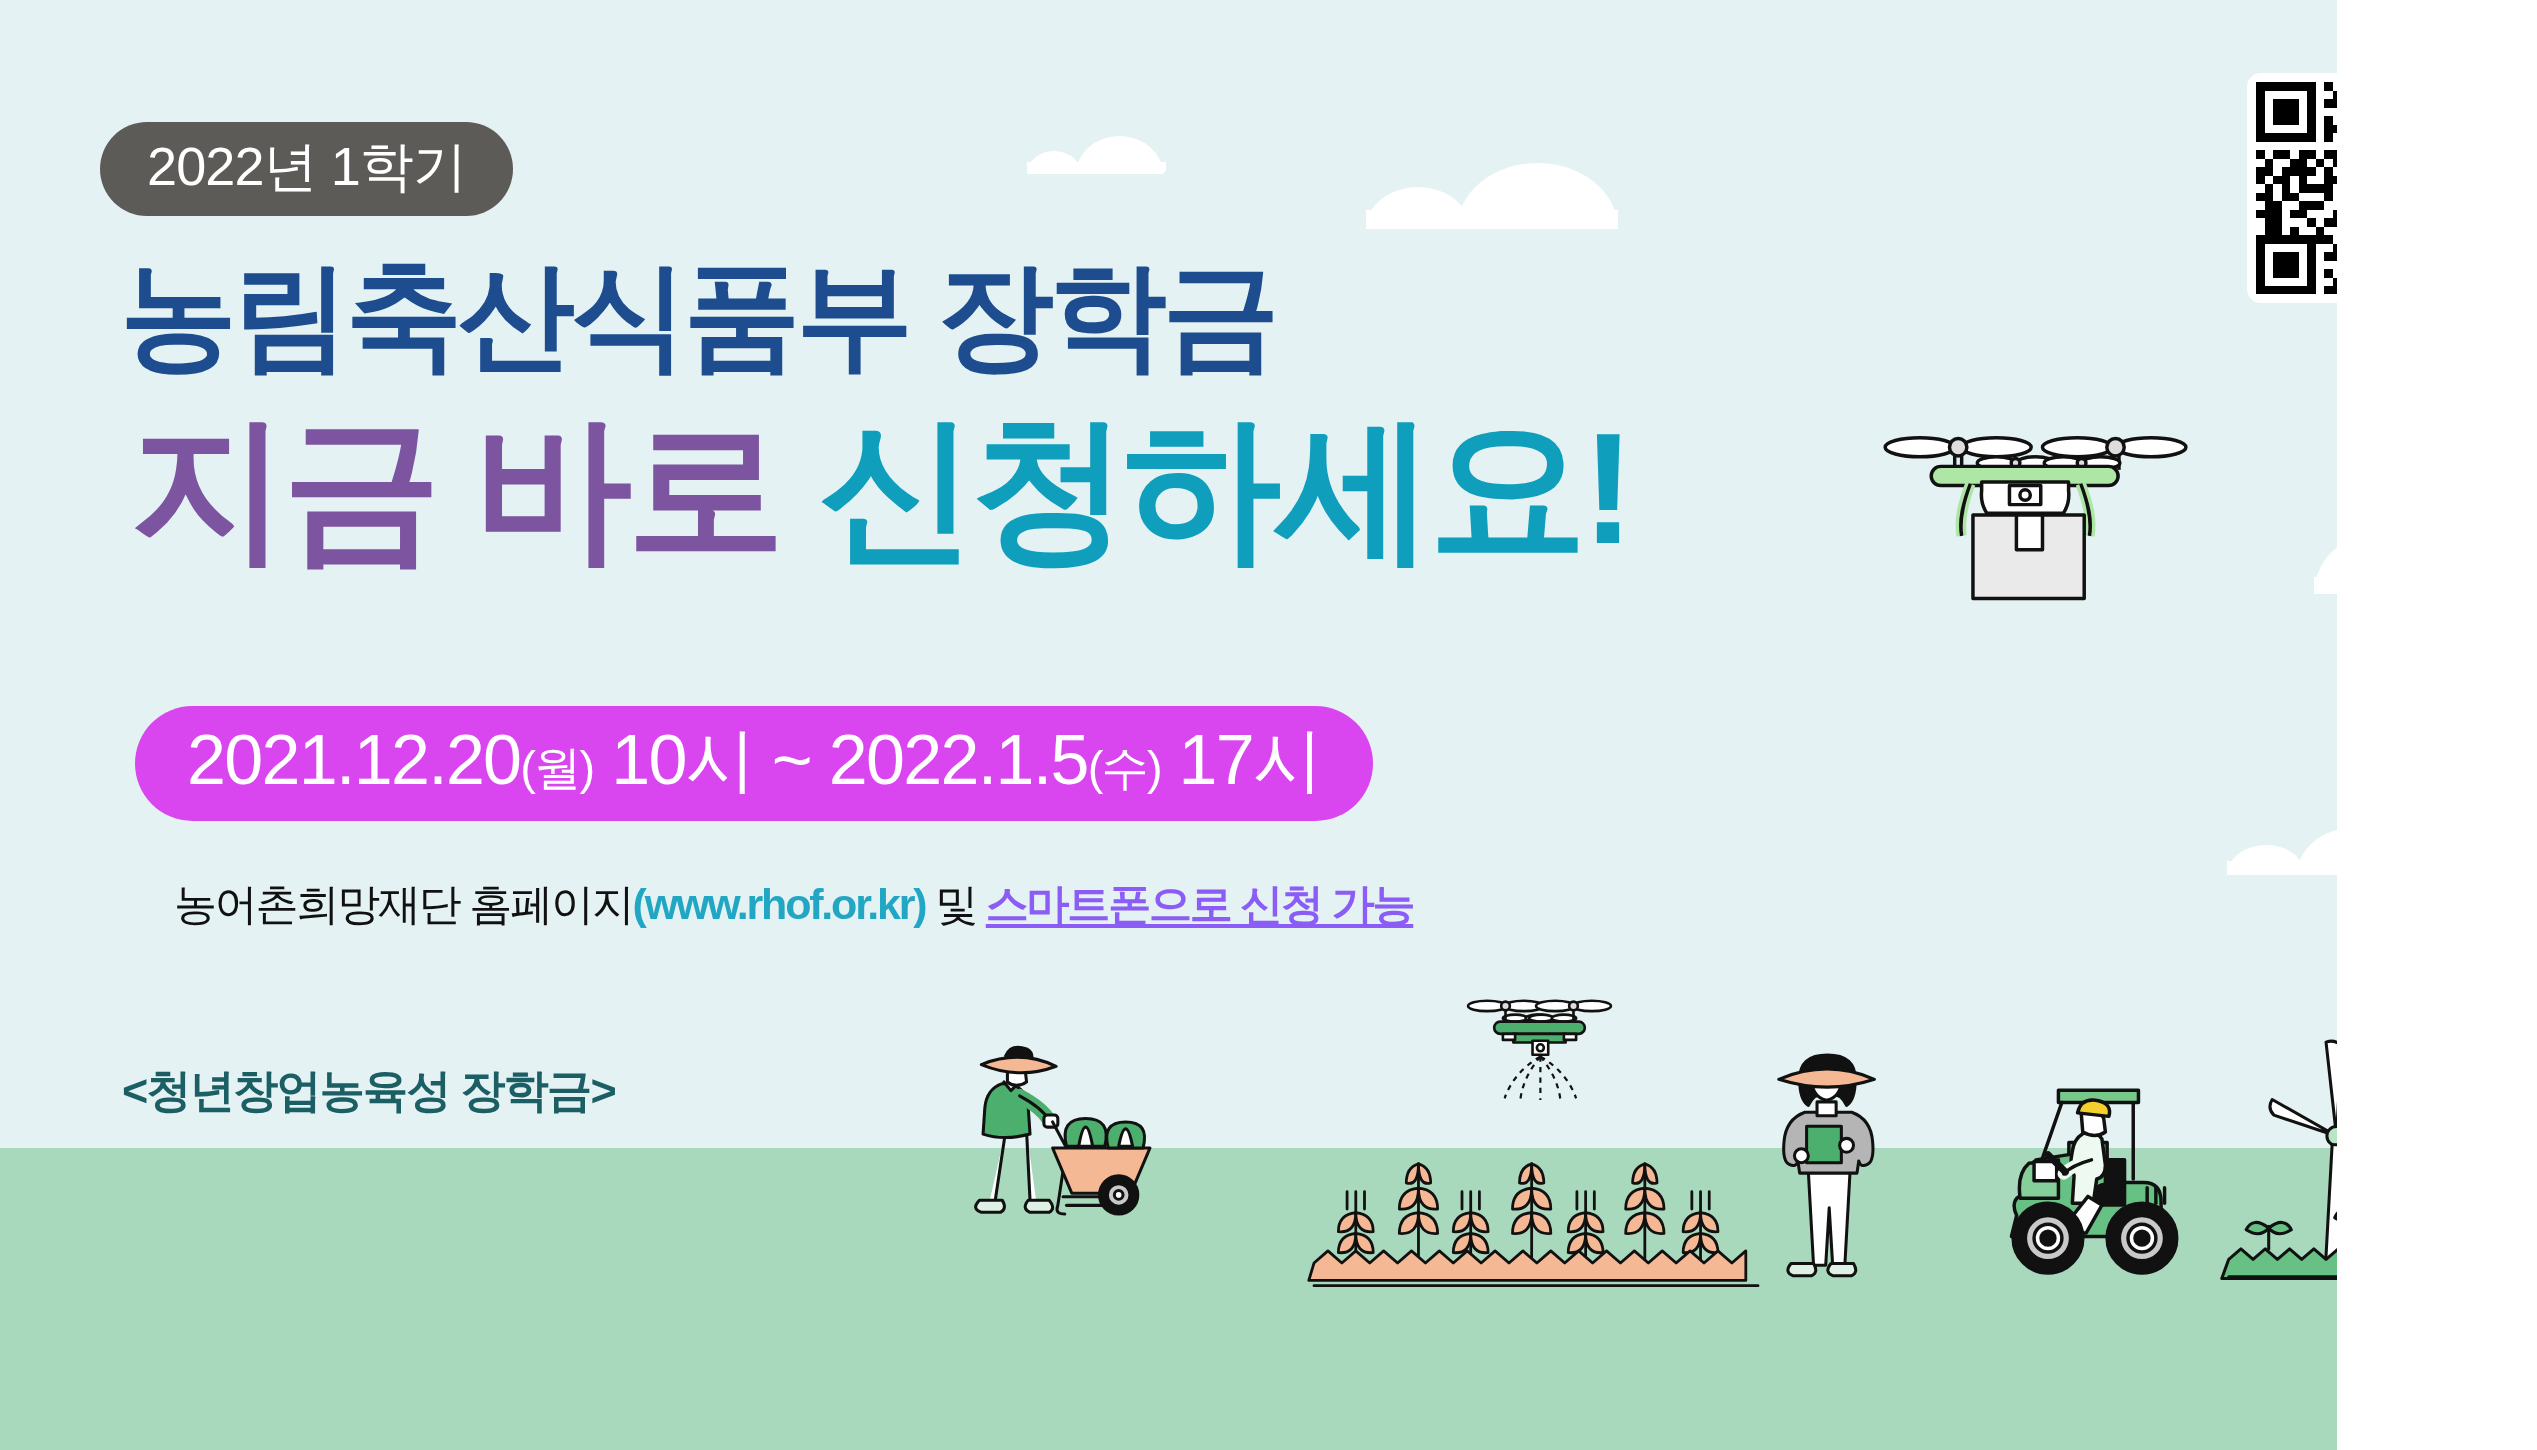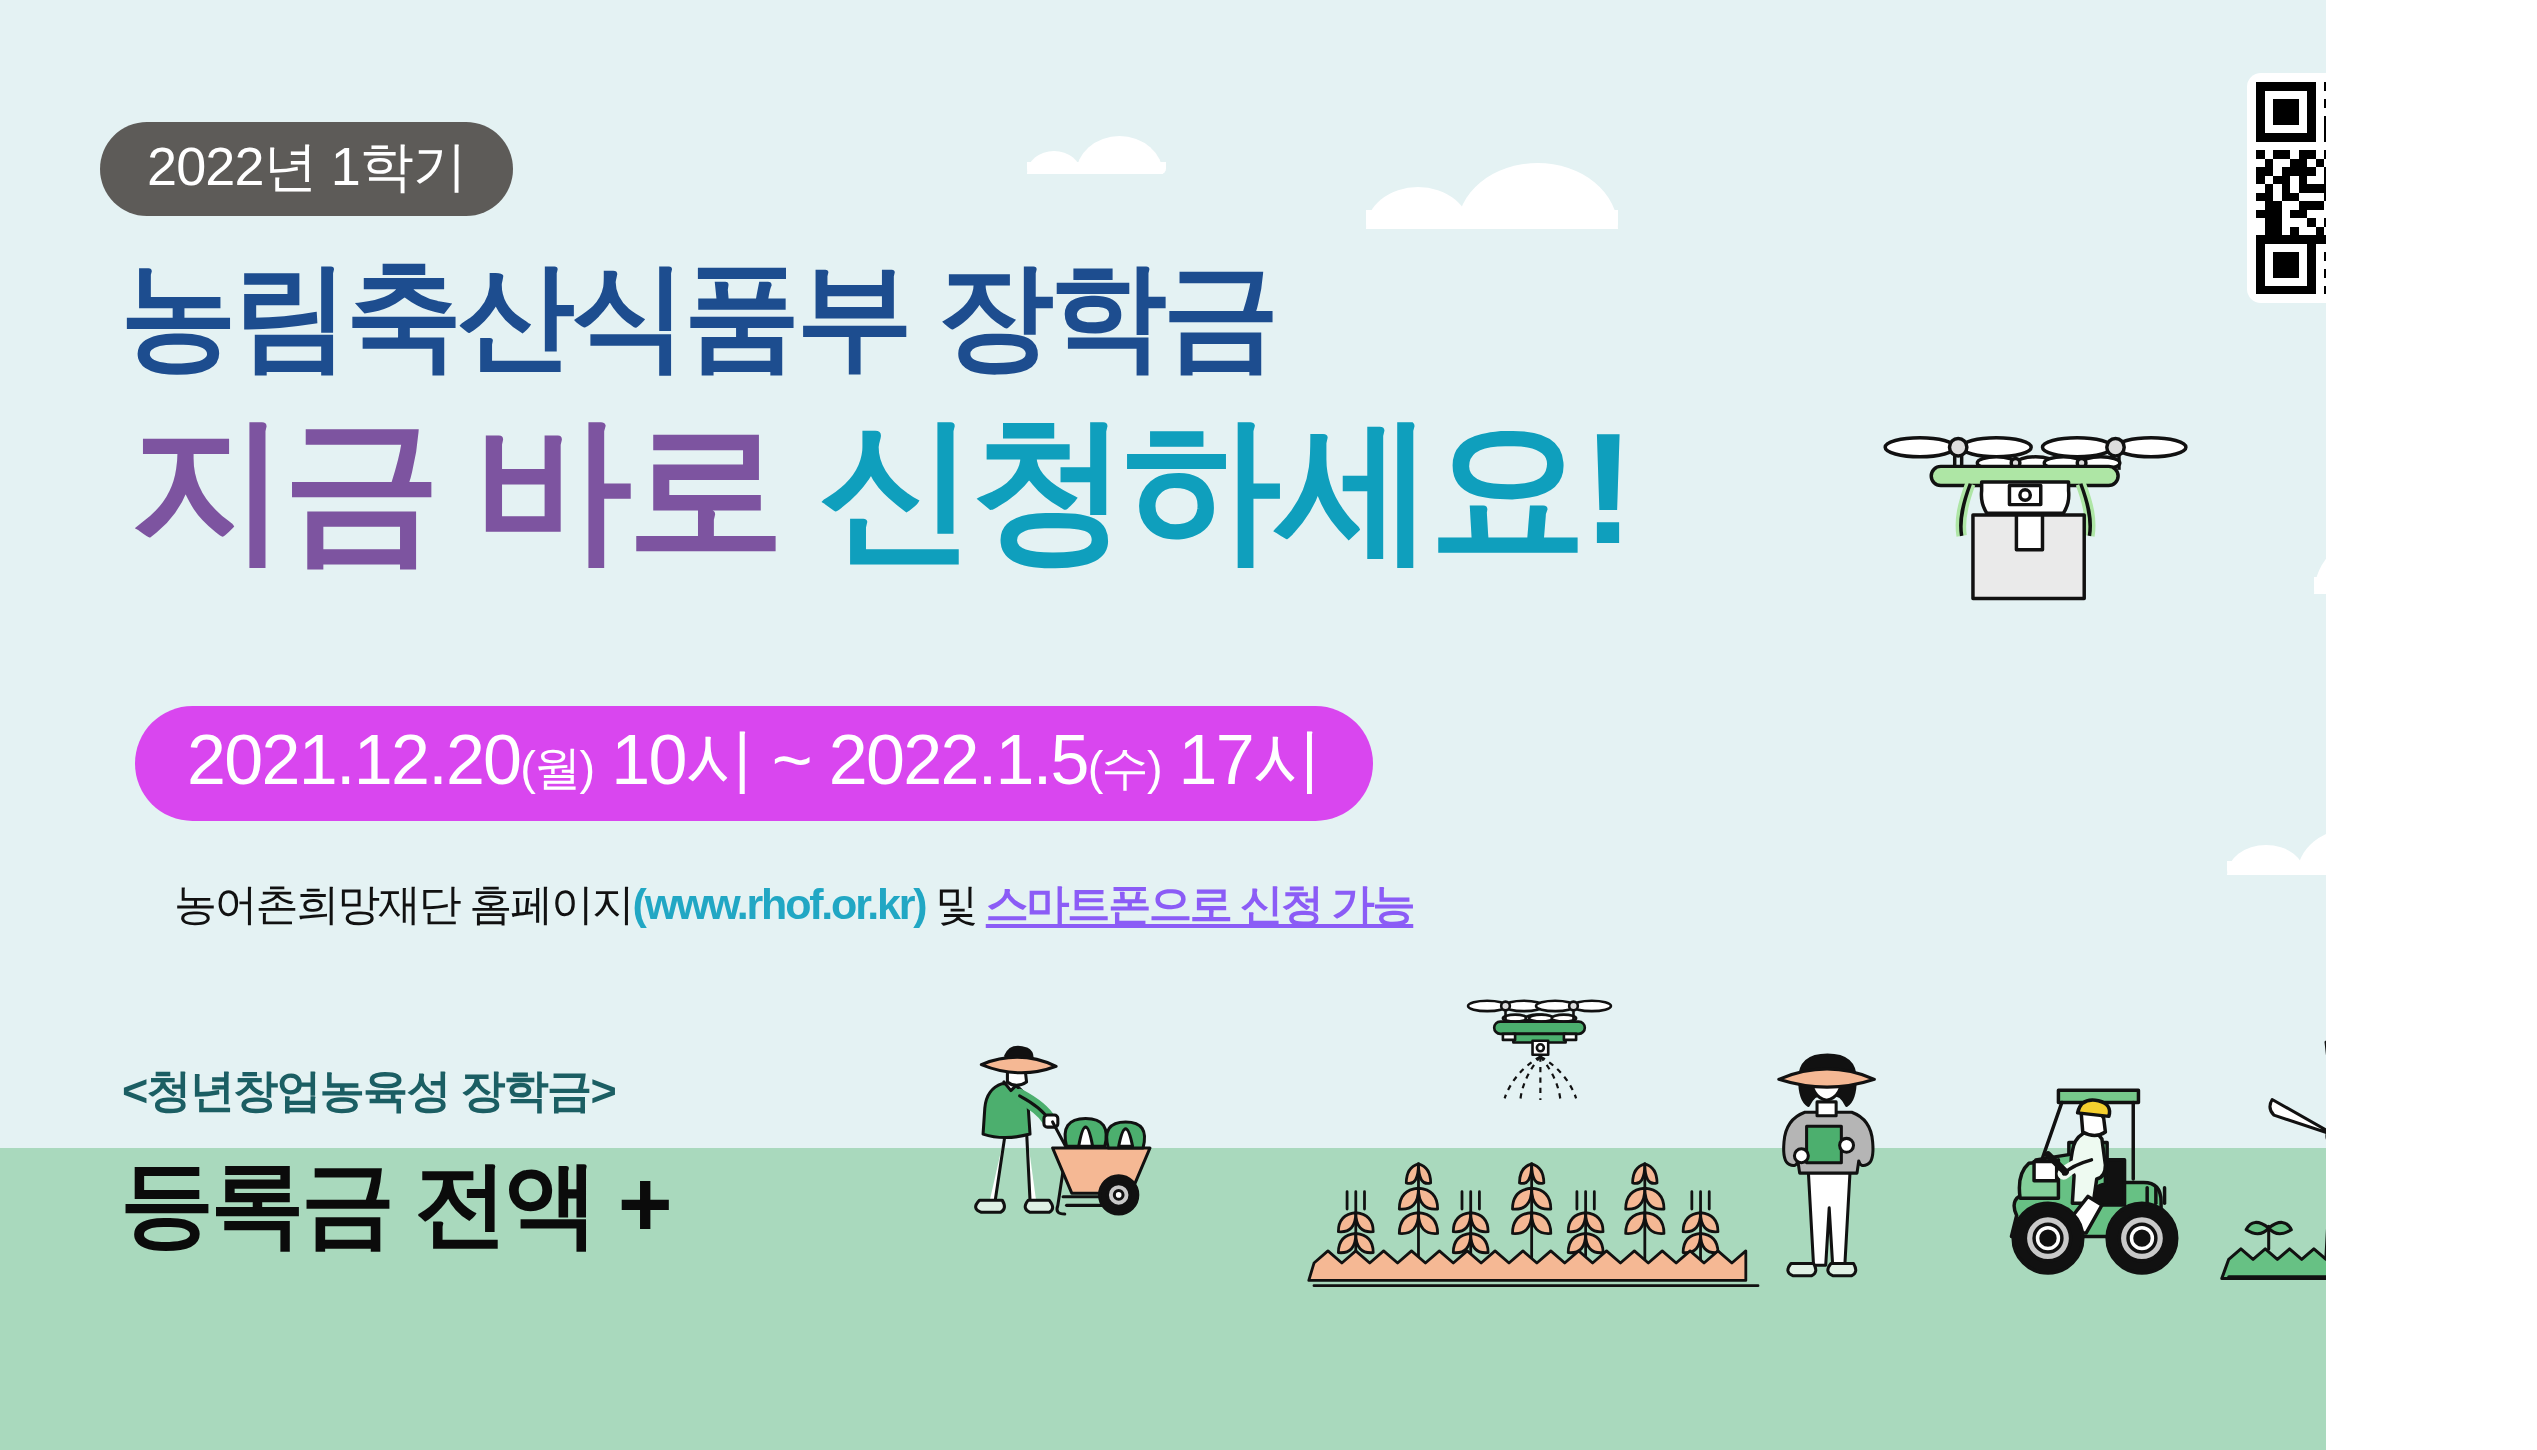--- a/index.html
+++ b/index.html
@@ -7,20 +7,21 @@
   body{
     font-family:"Liberation Sans","DejaVu Sans",sans-serif;
     background:#ffffff;
   }
   #poster{
     position:relative;
     width:2326px;
     height:1450px;
     overflow:hidden;
     background:#e4f2f3;
+    padding-left:11px;
   }
   
   .sky{
     position:absolute;left:0;top:0;width:100%;height:1148px;
     background:#e4f2f3;
   }
   .ground{
     position:absolute;left:0;top:1148px;width:100%;height:302px;
     background:#a9d9bd;
   }
@@ -133,21 +134,20 @@
   <div class="h1">농림축산식품부 장학금</div>
   <div class="h2">
     <span class="p">지금 바로</span><span class="gap"></span><span class="t">신청하세요!</span>
   </div>
 
   <div class="pill"><span>2021.12.20</span><span class="sm">(월)</span> <span>10시</span> <span>~</span> <span>2022.1.5</span><span class="sm">(수)</span> <span>17시</span></div>
 
   <div class="infoline"><span>농어촌희망재단 홈페이지</span><span class="url">(www.rhof.or.kr)</span> <span>및</span> <span class="hl">스마트폰으로 신청 가능</span></div>
 
   <div class="subhead">&lt;청년창업농육성 장학금&gt;</div>
-  <div class="bigline l1">등록금 전액 +</div>
 
   <div class="qr">
     <svg viewBox="0 0 25 25" shape-rendering="crispEdges" aria-hidden="true">
       <rect width="25" height="25" fill="#ffffff"></rect>
       <g fill="#000000">
 
         <rect x="0" y="0" width="7" height="1"></rect>
           <rect x="0" y="6" width="7" height="1"></rect>
         <rect x="0" y="0" width="1" height="7"></rect>
           <rect x="6" y="0" width="1" height="7"></rect>

